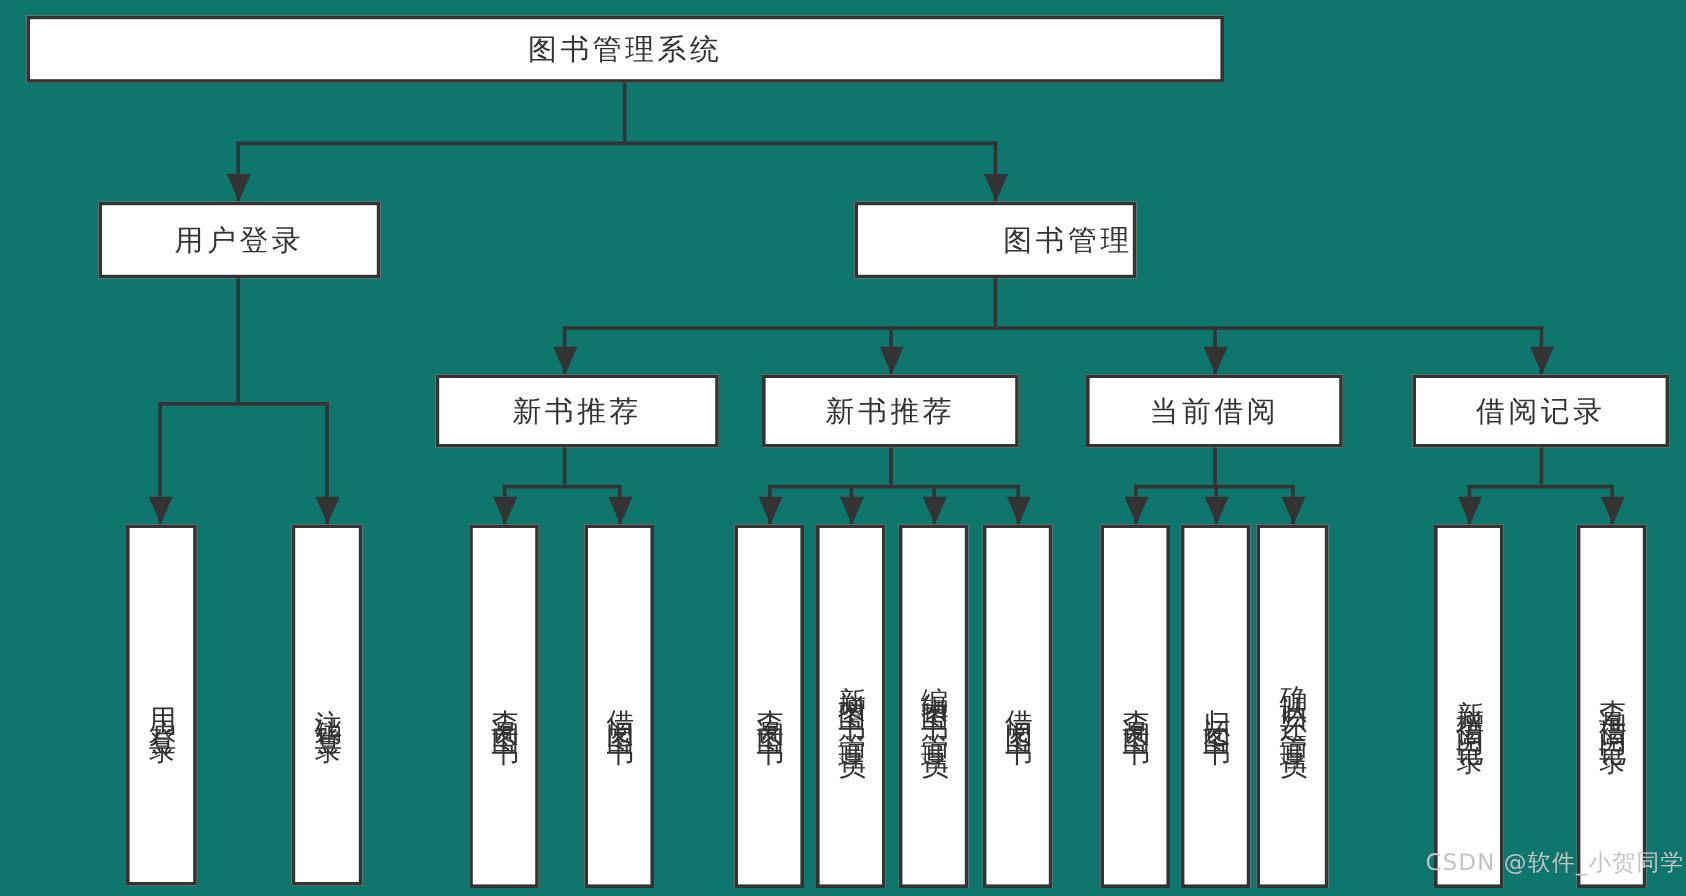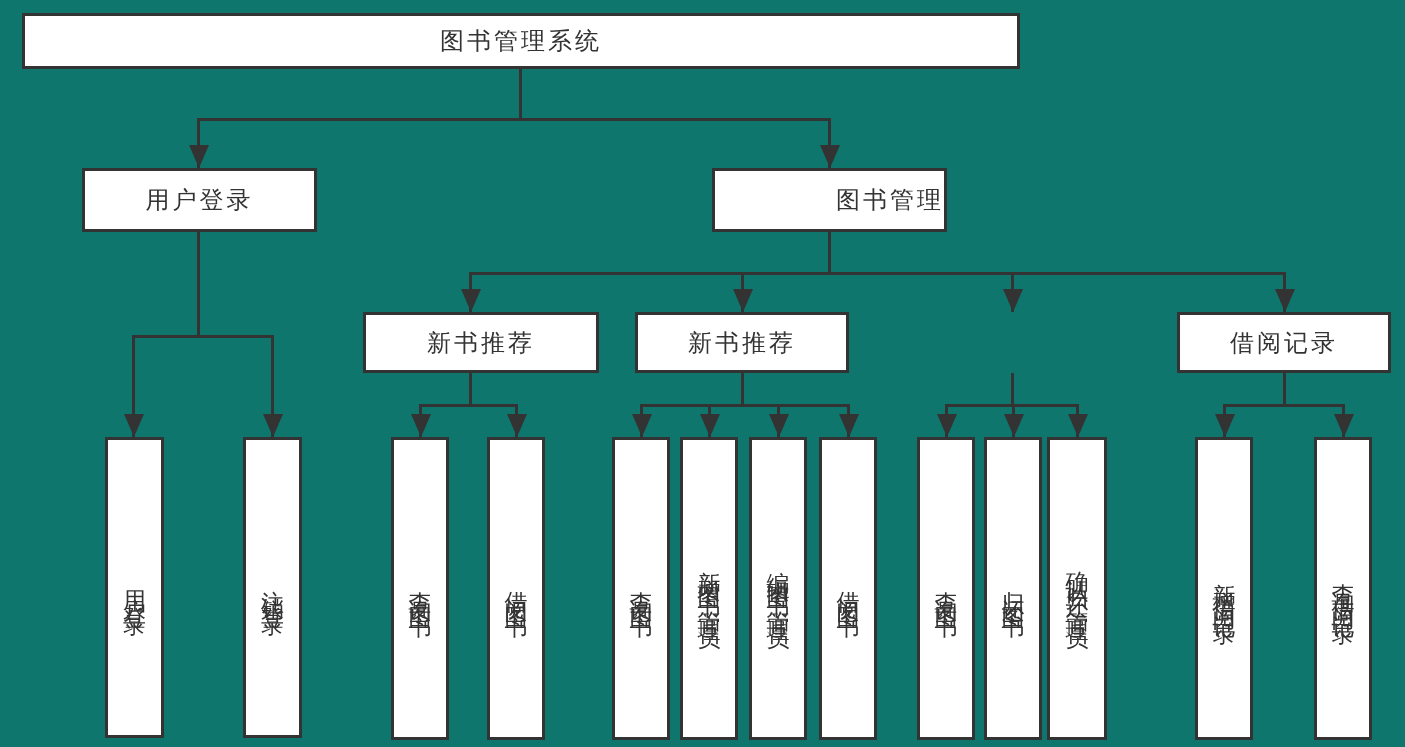--- a/index.html
+++ b/index.html
@@ -89,20 +89,23 @@
   <div class="arrow" style="left:741px; top:272px; height:40px;"></div>
   <div class="arrow" style="left:1011px; top:272px; height:40px;"></div>
   <div class="arrow" style="left:1283px; top:272px; height:40px;"></div>
 
   <div class="node h" style="left:363px; top:312px; width:236px; height:61px;">
     <span>新书推荐</span>
   </div>
   <div class="node h" style="left:635px; top:312px; width:214px; height:61px;">
     <span>新书推荐</span>
   </div>
+  <div class="node h" style="left:905px; top:312px; width:214px; height:61px;">
+    <span>当前借阅</span>
+  </div>
   <div class="node h" style="left:1177px; top:312px; width:214px; height:61px;">
     <span>借阅记录</span>
   </div>
 
   <div class="vline" style="left:469px; top:373px; height:31px;"></div>
   <div class="hline" style="left:419px; top:404px; width:99px;"></div>
   <div class="arrow" style="left:419px; top:404px; height:33px;"></div>
   <div class="arrow" style="left:515px; top:404px; height:33px;"></div>
 
   <div class="vline" style="left:741px; top:373px; height:31px;"></div>
@@ -160,14 +163,15 @@
     <span>确认归还（管理员）</span>
   </div>
 
   <div class="node v" style="left:1195px; top:437px; width:58px; height:303px;">
     <span>新增借阅记录</span>
   </div>
   <div class="node v" style="left:1314px; top:437px; width:58px; height:303px;">
     <span>查询借阅记录</span>
   </div>
 
+  <div class="watermark">CSDN @软件_小贺同学</div>
 
 </div>
 
 </body></html>

